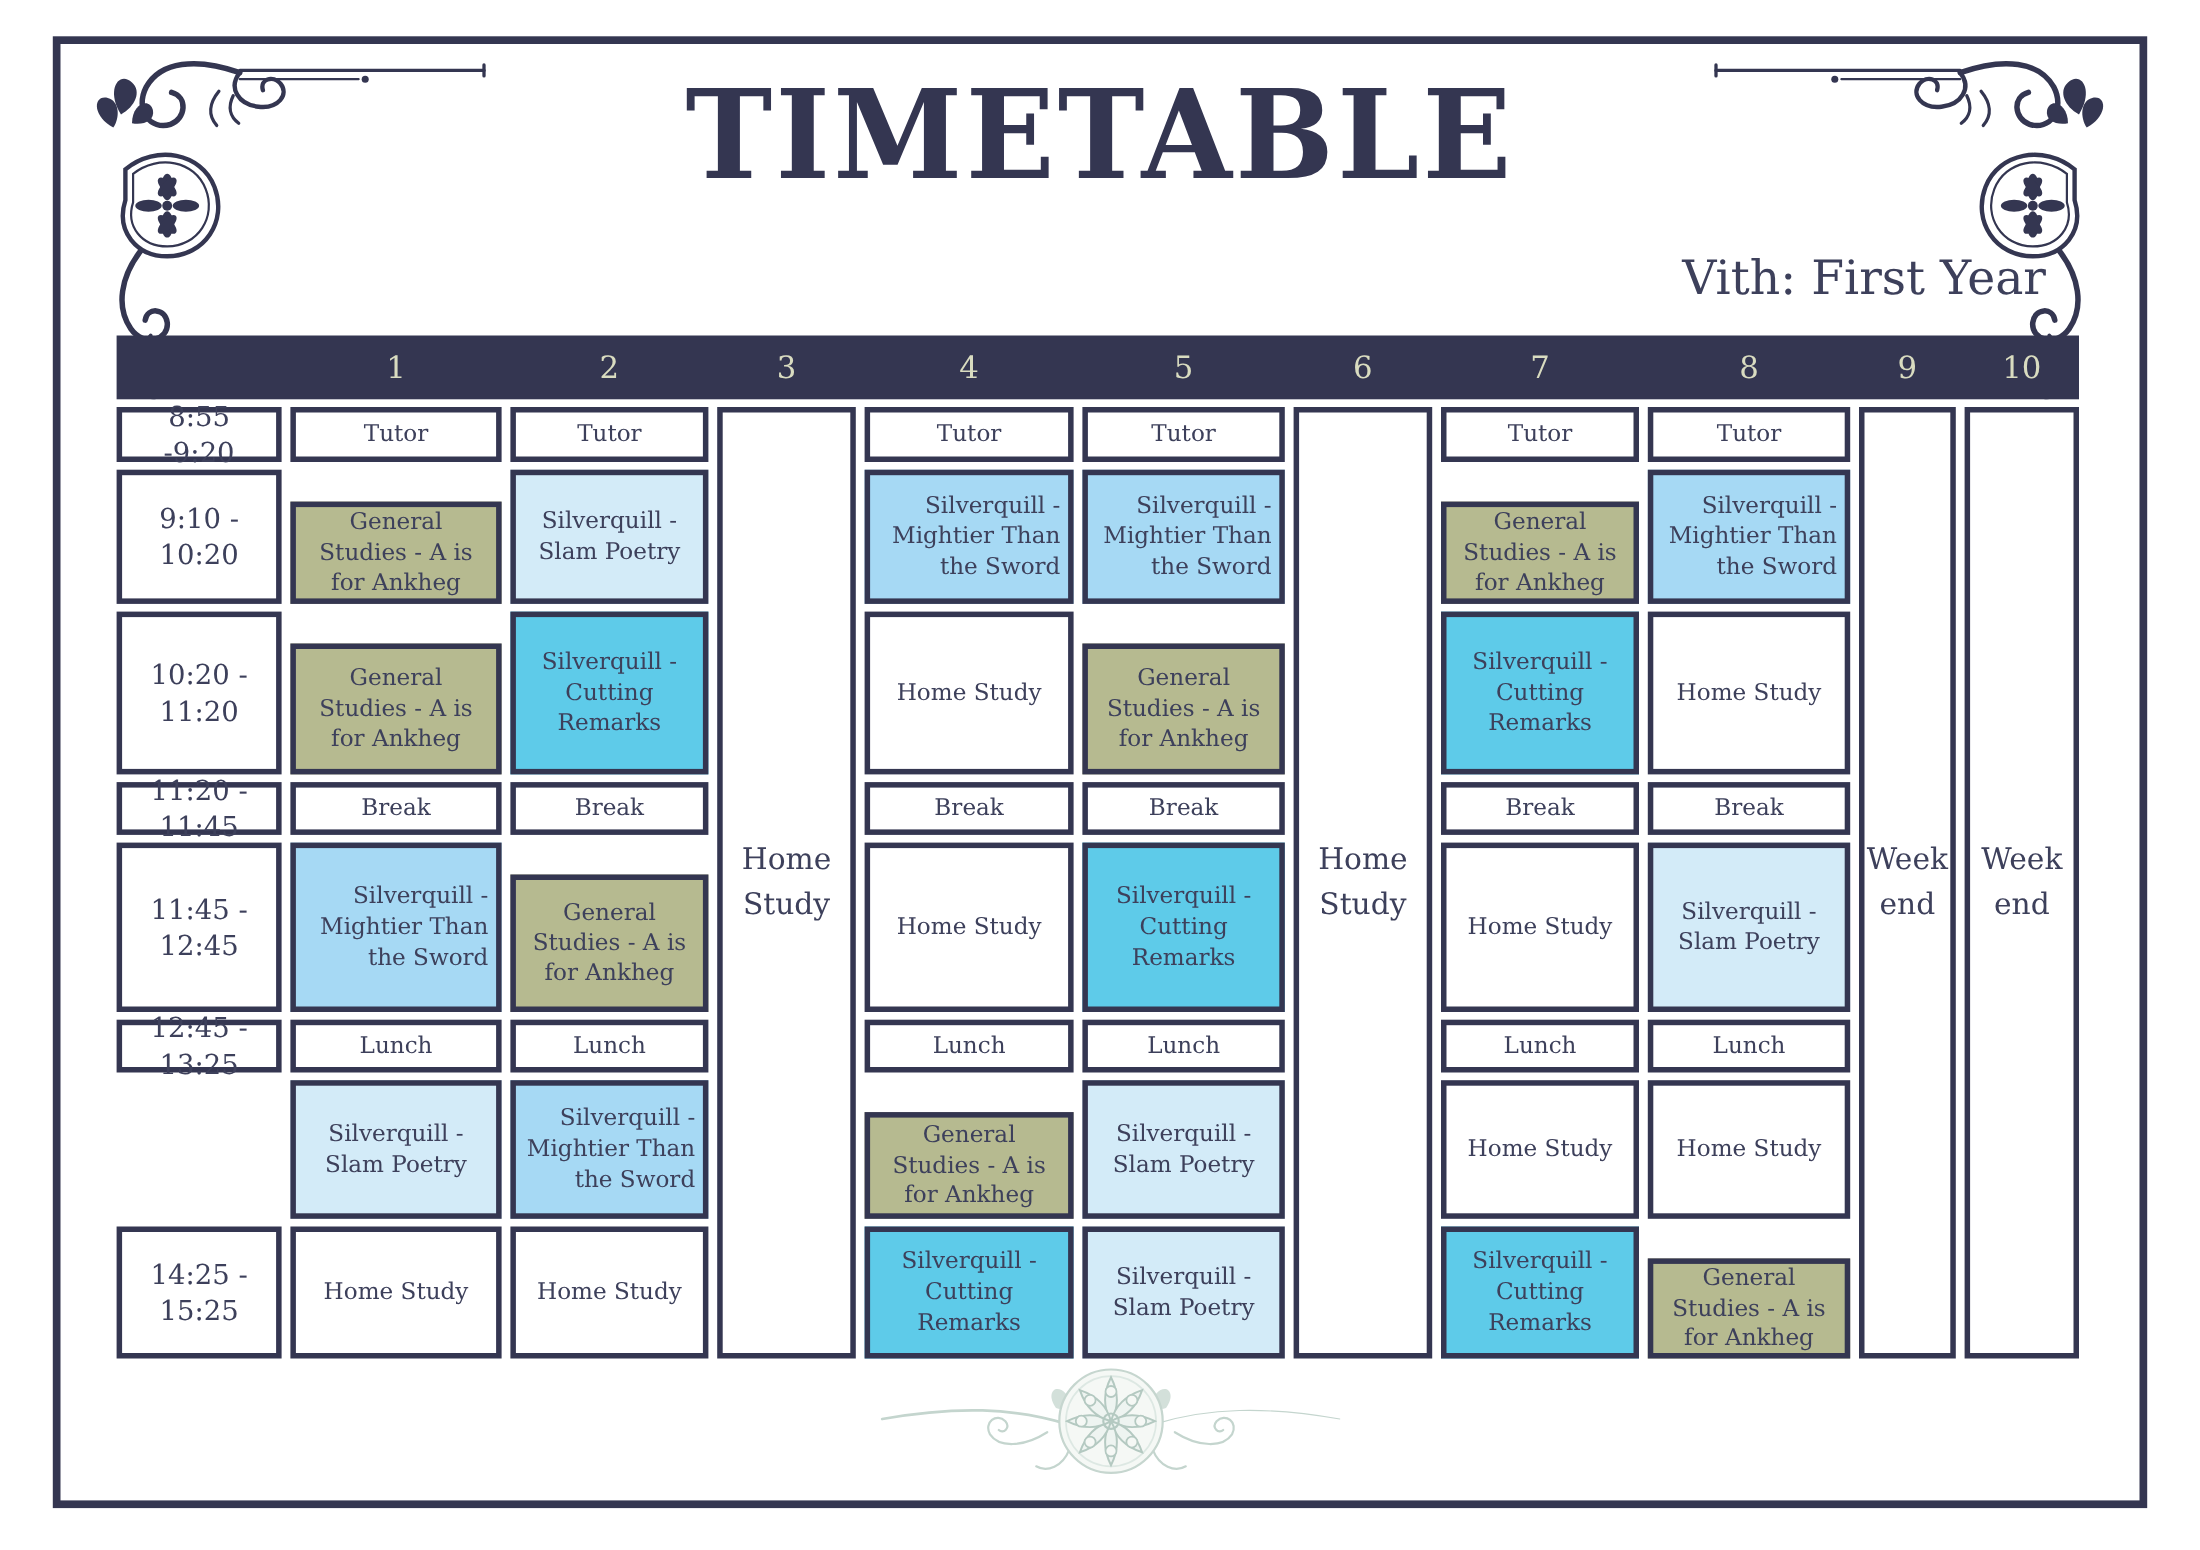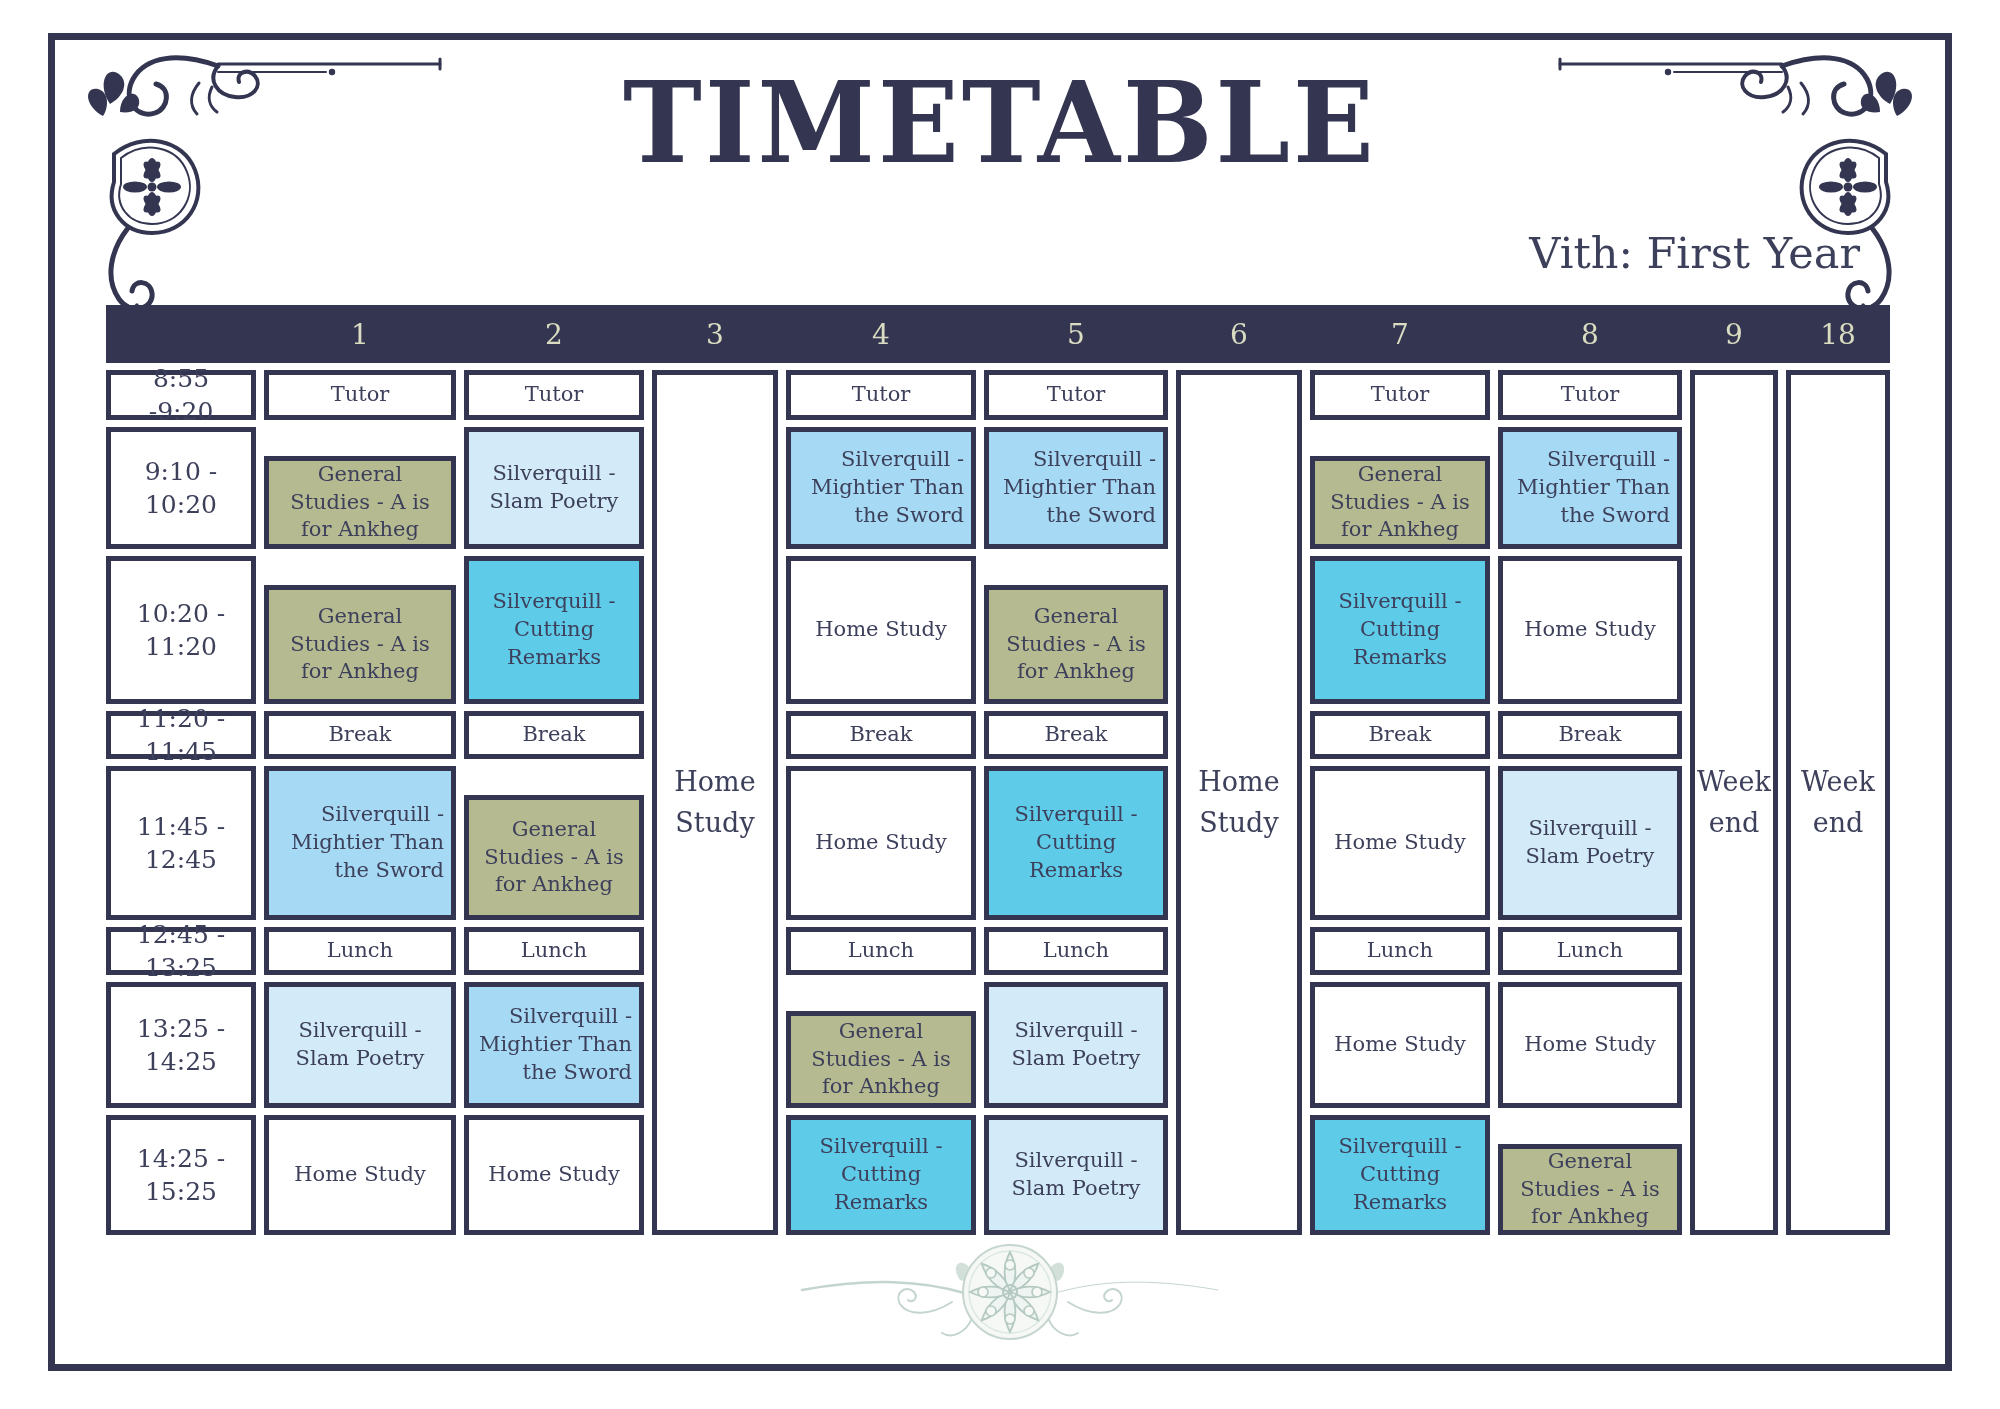--- a/index.html
+++ b/index.html
@@ -117,21 +117,21 @@
     <div class="head-bar"></div>
     <div class="head-num" style="grid-column:2">1</div>
     <div class="head-num" style="grid-column:3">2</div>
     <div class="head-num" style="grid-column:4">3</div>
     <div class="head-num" style="grid-column:5">4</div>
     <div class="head-num" style="grid-column:6">5</div>
     <div class="head-num" style="grid-column:7">6</div>
     <div class="head-num" style="grid-column:8">7</div>
     <div class="head-num" style="grid-column:9">8</div>
     <div class="head-num" style="grid-column:10">9</div>
-    <div class="head-num" style="grid-column:11">18</div>
+    <div class="head-num" style="grid-column:11">10</div>
 
     <div class="cell big" style="grid-column:4;grid-row:2/10">Home Study</div>
     <div class="cell big" style="grid-column:7;grid-row:2/10">Home Study</div>
     <div class="cell big" style="grid-column:10;grid-row:2/10">Week end</div>
     <div class="cell big" style="grid-column:11;grid-row:2/10">Week end</div>
 
     <div class="cell time" style="grid-column:1;grid-row:2">8:55 -9:20</div>
     <div class="cell" style="grid-column:2;grid-row:2">Tutor</div>
     <div class="cell" style="grid-column:3;grid-row:2">Tutor</div>
     <div class="cell" style="grid-column:5;grid-row:2">Tutor</div>
@@ -172,21 +172,20 @@
     <div class="cell pale" style="grid-column:9;grid-row:6">Silverquill - Slam Poetry</div>
 
     <div class="cell time" style="grid-column:1;grid-row:7">12:45 - 13:25</div>
     <div class="cell" style="grid-column:2;grid-row:7">Lunch</div>
     <div class="cell" style="grid-column:3;grid-row:7">Lunch</div>
     <div class="cell" style="grid-column:5;grid-row:7">Lunch</div>
     <div class="cell" style="grid-column:6;grid-row:7">Lunch</div>
     <div class="cell" style="grid-column:8;grid-row:7">Lunch</div>
     <div class="cell" style="grid-column:9;grid-row:7">Lunch</div>
 
-    <div class="cell time" style="grid-column:1;grid-row:8">13:25 - 14:25</div>
     <div class="cell pale" style="grid-column:2;grid-row:8">Silverquill - Slam Poetry</div>
     <div class="cell mid" style="grid-column:3;grid-row:8">Silverquill - Mightier Than the Sword</div>
     <div class="cell olive" style="grid-column:5;grid-row:8">General Studies - A is for Ankheg</div>
     <div class="cell pale" style="grid-column:6;grid-row:8">Silverquill - Slam Poetry</div>
     <div class="cell" style="grid-column:8;grid-row:8">Home Study</div>
     <div class="cell" style="grid-column:9;grid-row:8">Home Study</div>
 
     <div class="cell time" style="grid-column:1;grid-row:9">14:25 - 15:25</div>
     <div class="cell" style="grid-column:2;grid-row:9">Home Study</div>
     <div class="cell" style="grid-column:3;grid-row:9">Home Study</div>

